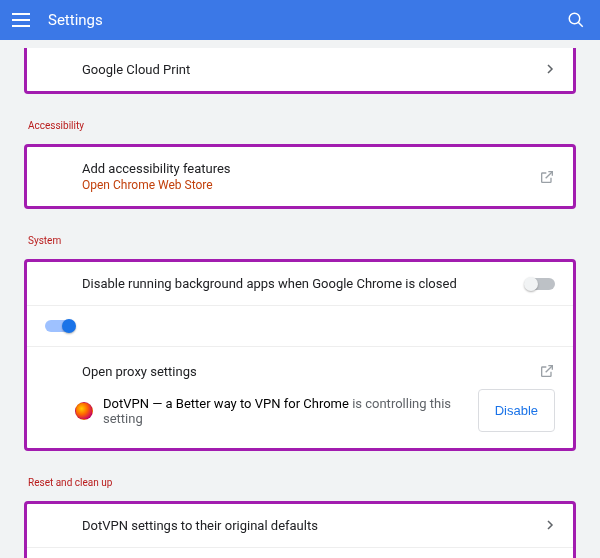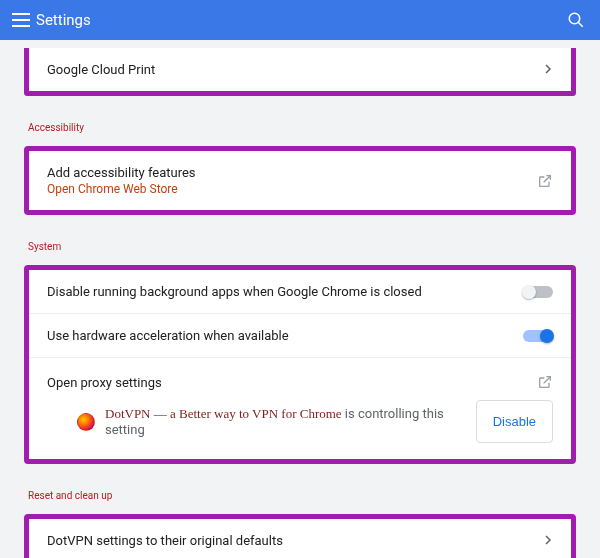--- a/index.html
+++ b/index.html
@@ -30,55 +30,56 @@
       gap: 4px;
       cursor: pointer;
     }
     .hamburger span {
       display: block;
       height: 2px;
       background: #fff;
       width: 18px;
     }
     .header-title {
+      margin-left: 12px;
       font-size: 15px;
       font-weight: 400;
     }
     .header-spacer { flex: 1; }
     .search-icon {
       width: 24px;
       height: 24px;
       cursor: pointer;
       display: flex;
       align-items: center;
       justify-content: center;
     }
     .content {
       padding: 0 24px 24px 24px;
     }
     .card {
       background: #fff;
-      border: 5px solid #a21caf;
+      border: 3px solid #a21caf;
       border-radius: 4px;
       overflow: hidden;
     }
     .card.mt-first { margin-top: 8px; border-top: none; border-top-left-radius: 0; border-top-right-radius: 0; padding-top:0; }
     .section-title {
       font-size: 10px;
       color: #b91c1c;
       margin: 26px 0 13px 4px;
     }
     .row {
       padding: 14px 18px;
       display: flex;
       align-items: center;
       border-top: 1px solid #eee;
     }
     .row:first-child { border-top: none; }
-    .row-main { flex: 1; }
+    .row-main { flex: 1; margin-left: 37px; }
     .row-label { color: #202124; font-size: 13px; }
     .row-sub { color: #c2410c; font-size: 12px; margin-top: 2px; }
     .arrow-right {
       color: #5f6368;
       font-size: 10px;
     }
     .open-external svg { display: block; }
     .switch {
       width: 30px;
       height: 12px;
@@ -106,21 +107,21 @@
       gap: 10px;
     }
     .dotvpn-icon {
       width: 18px;
       height: 18px;
       border-radius: 50%;
       background: radial-gradient(circle at 35% 35%, #ffcc00 0%, #ff6600 40%, #cc0066 80%);
       border: 1px solid rgba(0,0,0,0.1);
       flex-shrink: 0;
     }
-    .ext-name { color: #7f1d1d; font-family: Liberation Serif, serif; }
+    .ext-name { color: #000000; }
     .controlled-text { color: #5f6368; }
     .disable-btn {
       margin-left: auto;
       border: 1px solid #dadce0;
       background: #fff;
       color: #1a73e8;
       border-radius: 4px;
       padding: 13px 16px;
       font-size: 13px;
       cursor: pointer;
@@ -183,23 +184,20 @@
   <div class="card">
     <div class="row">
       <div class="row-main">
         <div class="row-label">Disable running background apps when Google Chrome is closed</div>
       </div>
       <div class="switch">
         <div class="switch-knob"></div>
       </div>
     </div>
     <div class="row">
-      <div class="row-main">
-        <div class="row-label">Use hardware acceleration when available</div>
-      </div>
       <div class="switch on">
         <div class="switch-knob"></div>
       </div>
     </div>
     <div class="open-proxy-wrap">
       <div class="row-main">
         <div class="row-label">Open proxy settings</div>
       </div>
       <div class="open-external">
         <svg width="16" height="16" viewBox="0 0 24 24" fill="none" stroke="#9aa0a6" stroke-width="2">

